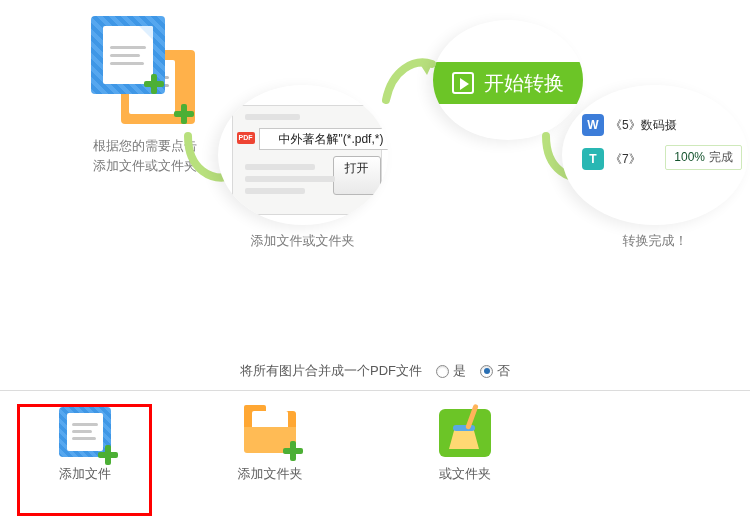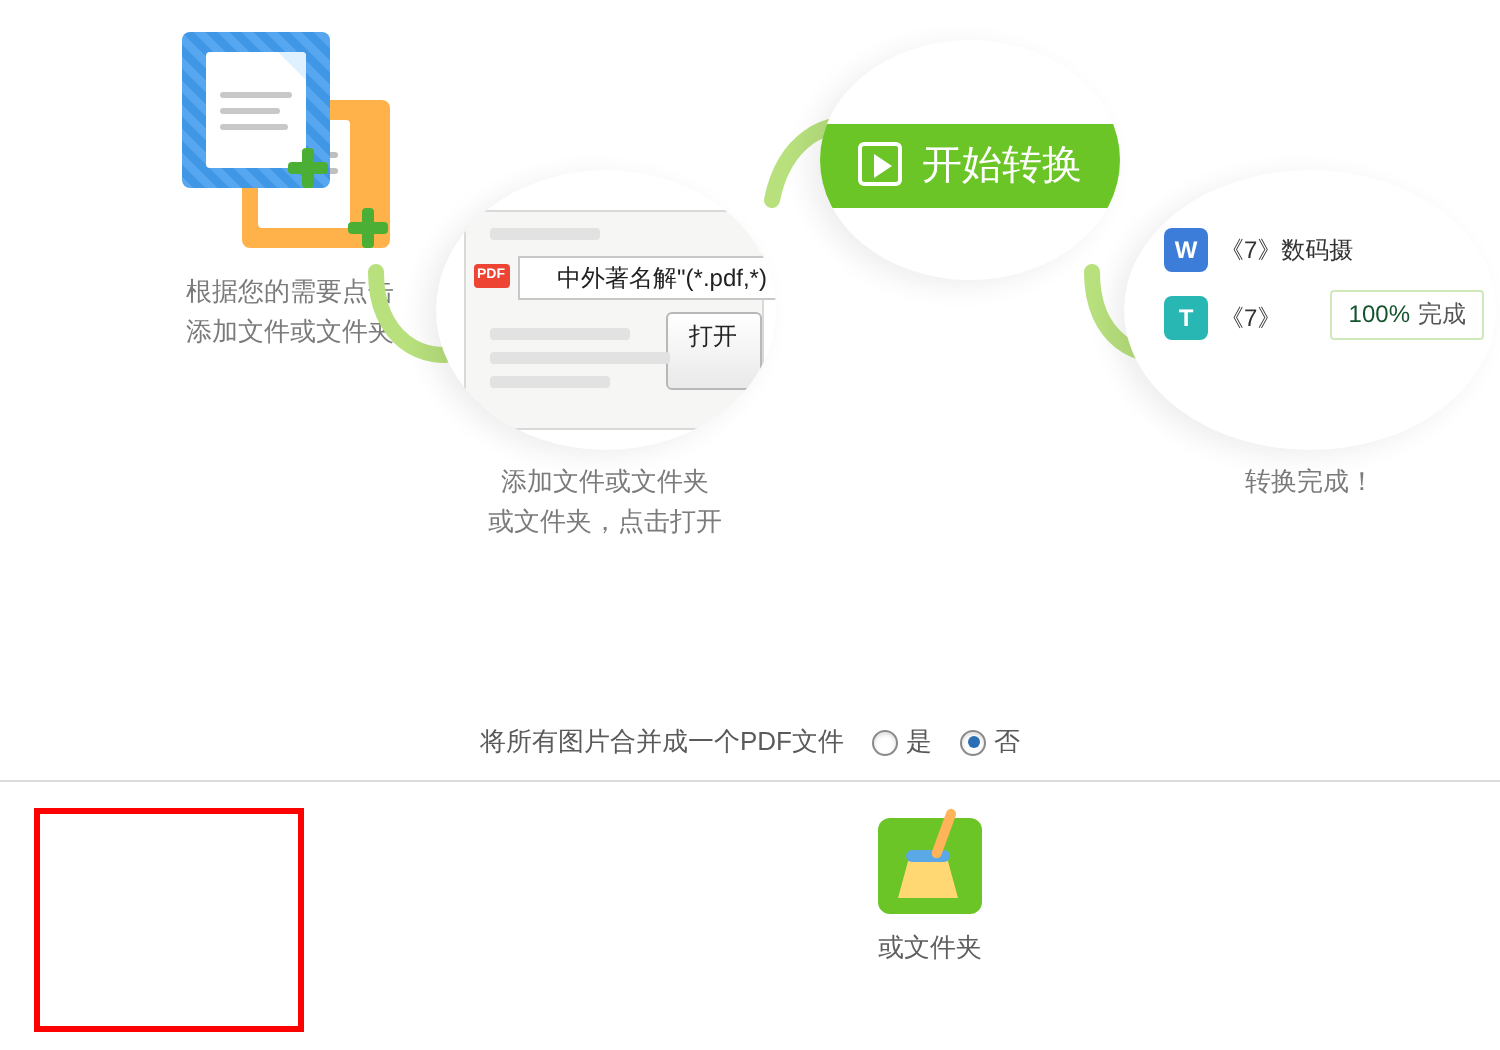--- a/index.html
+++ b/index.html
@@ -103,21 +103,21 @@
     background:linear-gradient(#fff,#e9e9e9); border:1px solid #b8b8b8; border-radius:3px;
     font-size:12px; line-height:22px; text-align:center; color:#222;
   }
   .s2-blur{ position:absolute; background:#e2e2e2; border-radius:2px;}
   .b1{left:12px; top:8px; width:55px; height:6px;}
   .b2{left:12px; top:58px; width:70px; height:6px;}
   .b3{left:12px; top:70px; width:90px; height:6px;}
   .b4{left:12px; top:82px; width:60px; height:6px;}
 
   
-  .step3 { left: 400px; top: 20px; width: 170px;}
+  .step3 { left: 423px; top: 20px; width: 170px;}
   .s3-circle {
     position:relative; width:150px; height:120px; margin:0 auto;
     border-radius:50%; background:#fff;
     box-shadow: -6px 3px 14px rgba(0,0,0,0.07);
     overflow:hidden;
   }
   .start-pill{
     position:absolute; left:-20px; top:42px; width:190px; height:42px;
     background:#6cc527; color:#fff; font-size:20px; font-weight:500;
     line-height:42px; text-align:center;
@@ -269,21 +269,20 @@
         <div class="pdf-badge">PDF</div>
         <div class="filename-strip">中外著名解"(*.pdf,*)</div>
         <div class="open-btn">打开</div>
         <div class="s2-blur b2"></div>
           <div class="s2-blur b3"></div>
           <div class="s2-blur b4"></div>
       </div>
     </div>
     <div class="step-caption">
       <div>添加文件或文件夹</div>
-      <div>或文件夹，点击打开</div>
     </div>
   </div>
 
   <div class="arrow arrow2">
     <svg viewBox="0 0 60 60">
         <path d="M6 50 C 12 20, 34 8, 52 14" stroke="#b8e07d" stroke-width="8" fill="none" stroke-linecap="round"></path>
         <path d="M52 14 l-14 -3 l9 14 z" fill="#b8e07d"></path>
       </svg>
   </div>
 
@@ -299,21 +298,21 @@
     <svg viewBox="0 0 60 60">
         <path d="M6 6 C 6 40, 30 52, 50 46" stroke="#b8e07d" stroke-width="8" fill="none" stroke-linecap="round"></path>
         <path d="M50 46 l-7 -12 l16 4 z" fill="#b8e07d"></path>
       </svg>
   </div>
 
   <div class="step step4">
     <div class="s4-circle">
       <div class="result-row rr1">
         <div class="ico-sq ico-w">W</div>
-        <span>《7》数码摄</span>
+        <span>《5》数码摄</span>
       </div>
       <div class="result-row rr2">
         <div class="ico-sq ico-t">T</div>
         <span>《7》</span>
       </div>
       <div class="prog-badge">
         <span class="pct">100%</span><span>完成</span>
       </div>
     </div>
     <div class="step-caption">转换完成！</div>
@@ -329,21 +328,49 @@
   </span>
   <span class="radio-wrap">
     <span class="radio sel"></span>
     <span>否</span>
   </span>
 </div>
 
 <div class="divider"></div>
 
 <div class="actions">
-
+  <div class="act-item ai1">
+    <div class="aicon">
+      <div class="addfile-bg"></div>
+      <div class="addfile-paper">
+        <div class="af-line afl1"></div>
+          <div class="af-line afl2"></div>
+          <div class="af-line afl3"></div>
+      </div>
+      <div class="ai-plus">
+          <div class="plus-h"></div>
+          <div class="plus-v"></div>
+        </div>
+    </div>
+    <div class="lbl">添加文件</div>
+  </div>
+
+  <div class="act-item ai2">
+    <div class="aicon">
+      <div class="folder-tab"></div>
+      <div class="folder-back"></div>
+      <div class="folder-paper"></div>
+      <div class="folder-front"></div>
+      <div class="ai-plus" style="right:-4px;bottom:0;">
+          <div class="plus-h"></div>
+          <div class="plus-v"></div>
+        </div>
+    </div>
+    <div class="lbl">添加文件夹</div>
+  </div>
 
   <div class="act-item ai3">
     <div class="aicon">
       <div class="clear-bg"></div>
       <div class="broom-head"></div>
       <div class="broom-band"></div>
       <div class="broom-handle"></div>
     </div>
     <div class="lbl">或文件夹</div>
   </div>

